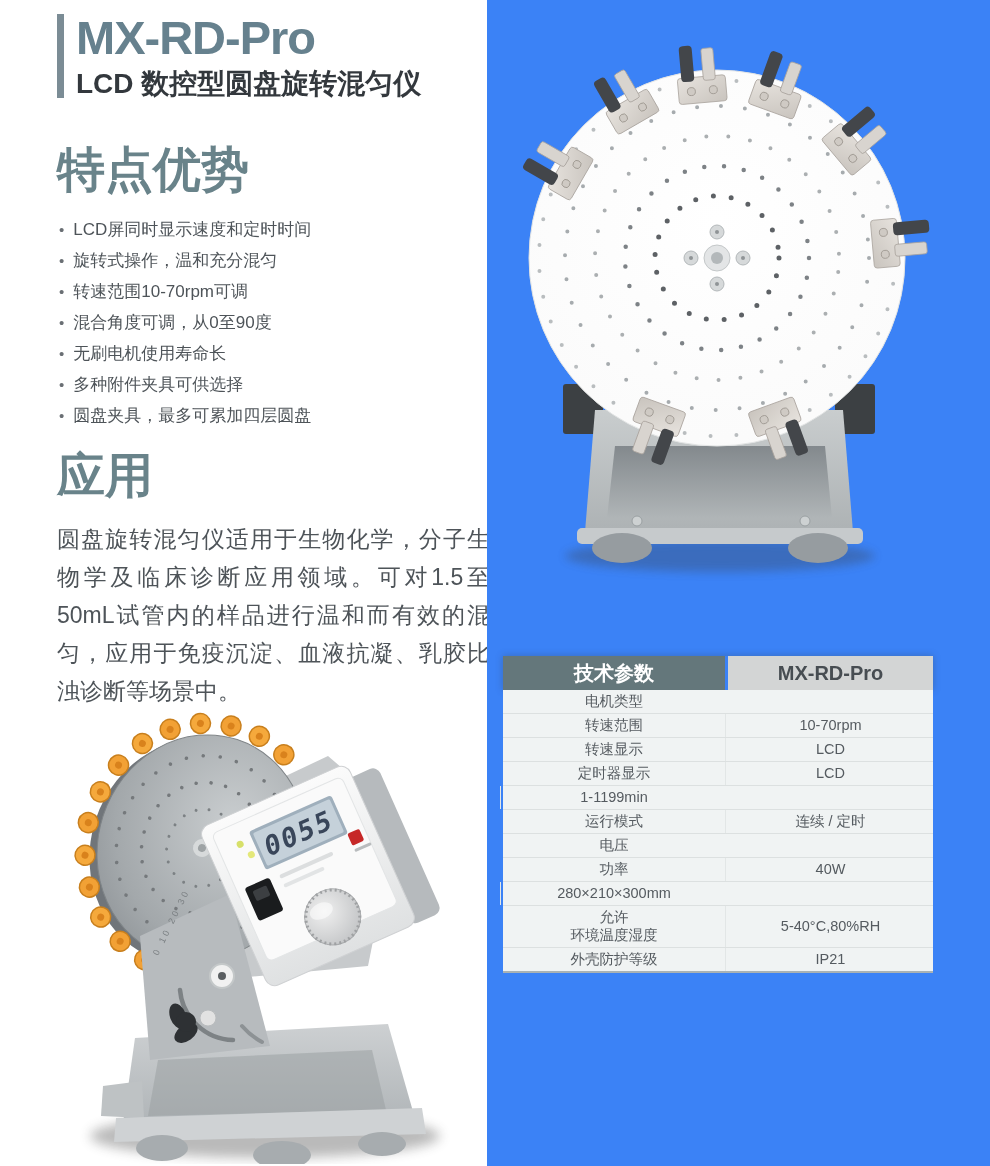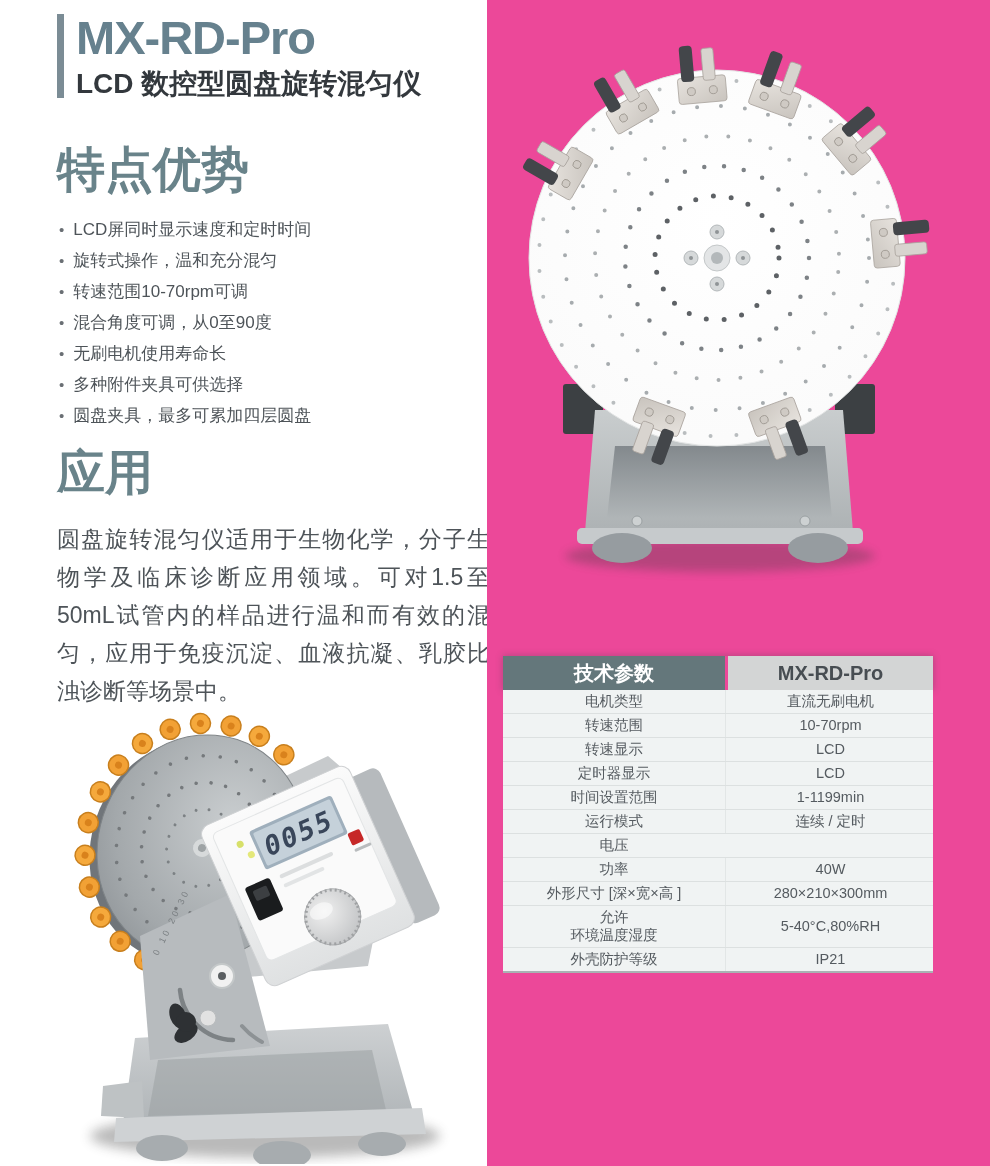--- a/index.html
+++ b/index.html
@@ -17,28 +17,28 @@
   .title-text h1{margin:0;font-size:47px;line-height:1.02;font-weight:bold;
     color:#66818e;letter-spacing:-1px;}
   .title-text h2{margin:7px 0 0 0;font-size:28px;line-height:1.05;font-weight:bold;
     color:#33383d;letter-spacing:0;}
   .sec-heading{margin:0;font-size:48px;font-weight:bold;color:#69838a;line-height:1.1;}
   #features-heading{margin-top:46px;}
   .features{list-style:none;margin:24px 0 0 0;padding:0;}
   .features li{display:flex;align-items:flex-start;font-size:17px;color:#4e5459;
     margin-bottom:14px;line-height:17px;}
   .features li .dot{color:#6a6f74;font-size:15px;margin:0 9px 0 2px;line-height:17px;}
-  #application-heading{margin-top:26px;font-family:Liberation Mono, monospace;}
+  #application-heading{margin-top:26px;}
   .app-text{margin:17px 0 0 0;font-size:23px;line-height:38px;color:#4e5459;
     text-align:justify;}
 
   
   .photo-left{position:absolute;left:30px;top:698px;width:460px;height:466px;margin:0;}
   .right-panel{position:absolute;left:487px;top:0;width:503px;height:1166px;
-    background:#ec4899;}
+    background:#3b82f6;}
   .photo-top{position:absolute;left:0;top:0;width:503px;height:620px;margin:0;}
 
   
   .spec-table{position:absolute;left:16px;top:656px;width:430px;
     border-bottom:2px solid #a9b2b4;}
   .spec-header{display:grid;grid-template-columns:222px 205px;column-gap:3px;
     height:34px;box-shadow:0 0 7px rgba(55,66,70,.35);}
   .spec-header .h-param{background:#64777b;color:#ffffff;display:flex;
     align-items:center;justify-content:center;font-size:20px;font-weight:bold;}
   .spec-header .h-model{background:#d3d5d5;color:#474d52;display:flex;
@@ -310,51 +310,48 @@
     </figure>
 
     <div class="spec-table">
       <div class="spec-header">
         <div class="h-param">技术参数</div>
         <div class="h-model">MX-RD-Pro</div>
       </div>
 
       <div class="spec-row">
         <div class="c">电机类型</div>
-        <div class="c val">直流无刷电机</div>
       </div>
       <div class="spec-row">
         <div class="c">转速范围</div>
         <div class="c val">10-70rpm</div>
       </div>
       <div class="spec-row">
         <div class="c">转速显示</div>
         <div class="c val">LCD</div>
       </div>
       <div class="spec-row">
         <div class="c">定时器显示</div>
         <div class="c val">LCD</div>
       </div>
       <div class="spec-row">
-        <div class="c">时间设置范围</div>
         <div class="c val">1-1199min</div>
       </div>
       <div class="spec-row">
         <div class="c">运行模式</div>
         <div class="c val">连续 / 定时</div>
       </div>
       <div class="spec-row">
         <div class="c">电压</div>
       </div>
       <div class="spec-row">
         <div class="c">功率</div>
         <div class="c val">40W</div>
       </div>
       <div class="spec-row">
-        <div class="c">外形尺寸 [深×宽×高 ]</div>
         <div class="c val">280×210×300mm</div>
       </div>
       <div class="spec-row">
         <div class="c pre">允许
 环境温度湿度</div>
         <div class="c val">5-40°C,80%RH</div>
       </div>
       <div class="spec-row">
         <div class="c">外壳防护等级</div>
         <div class="c val">IP21</div>

